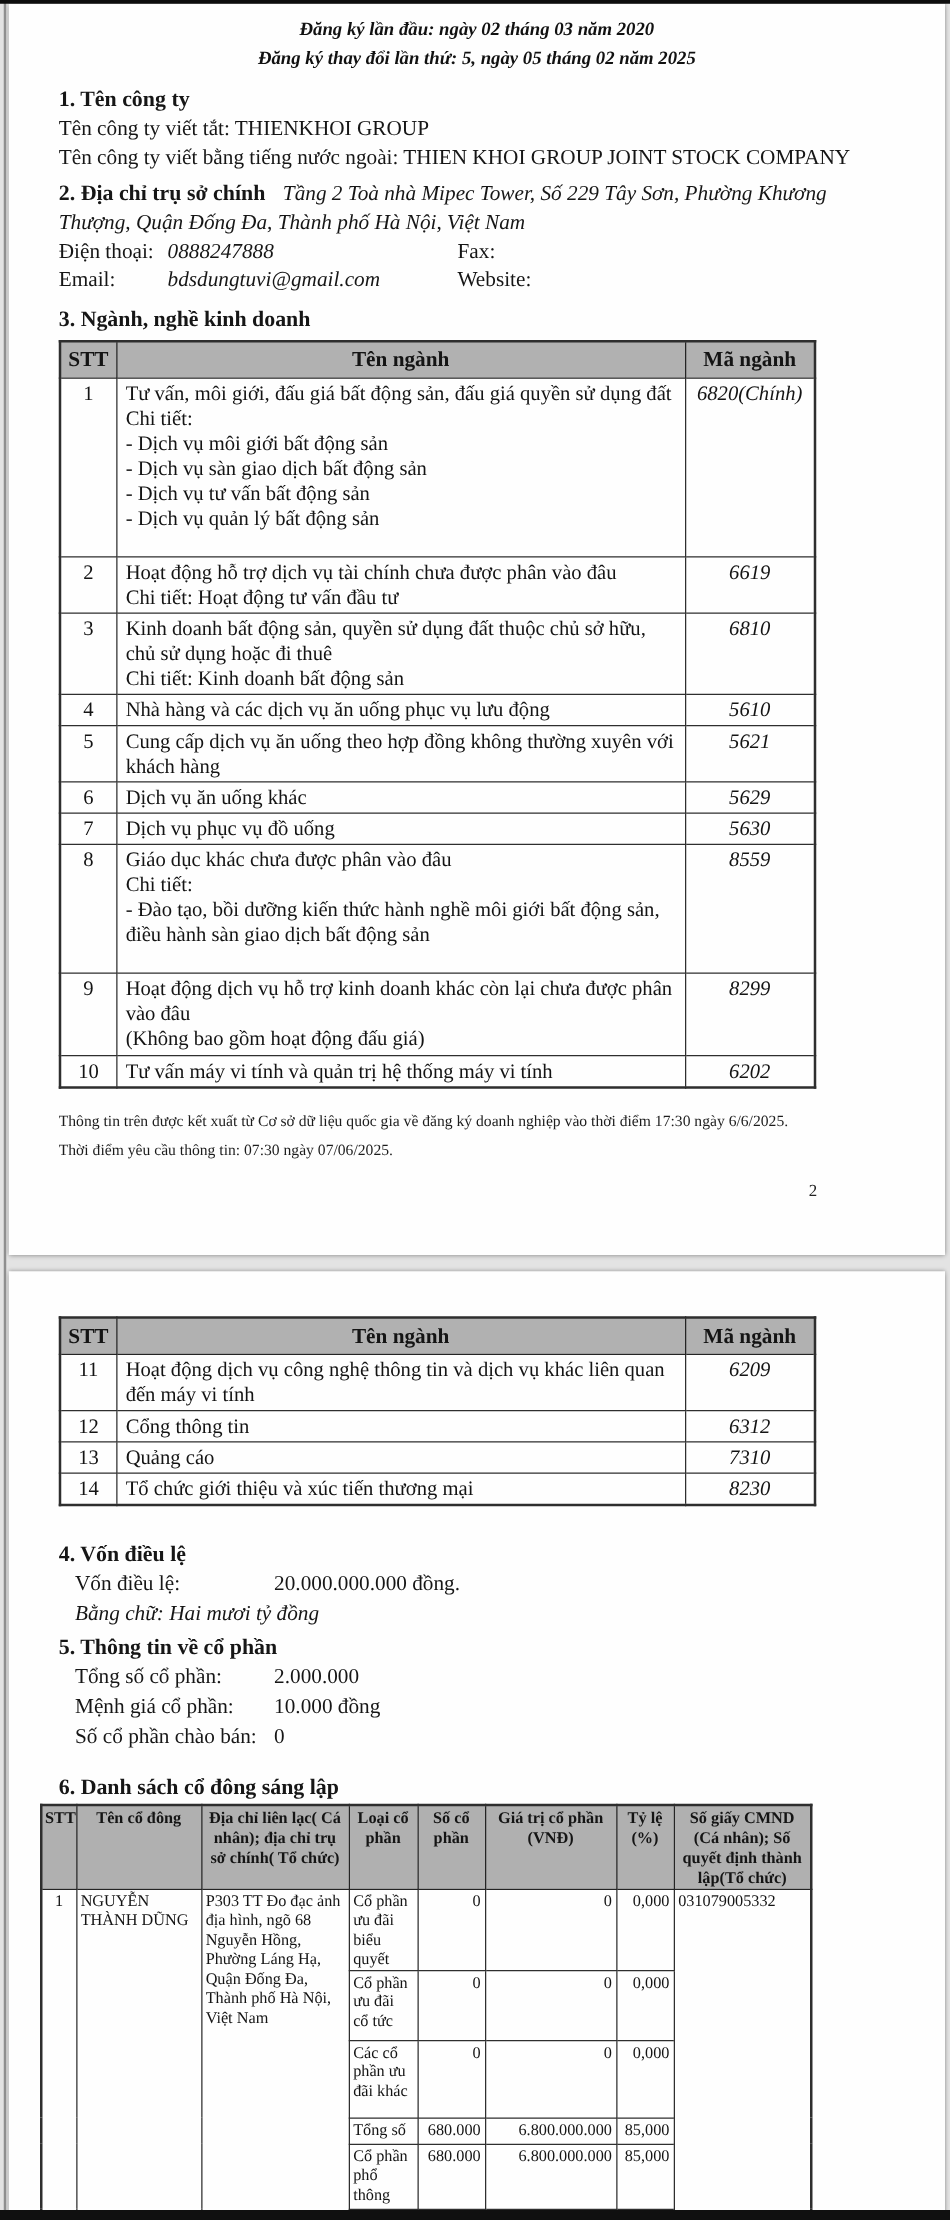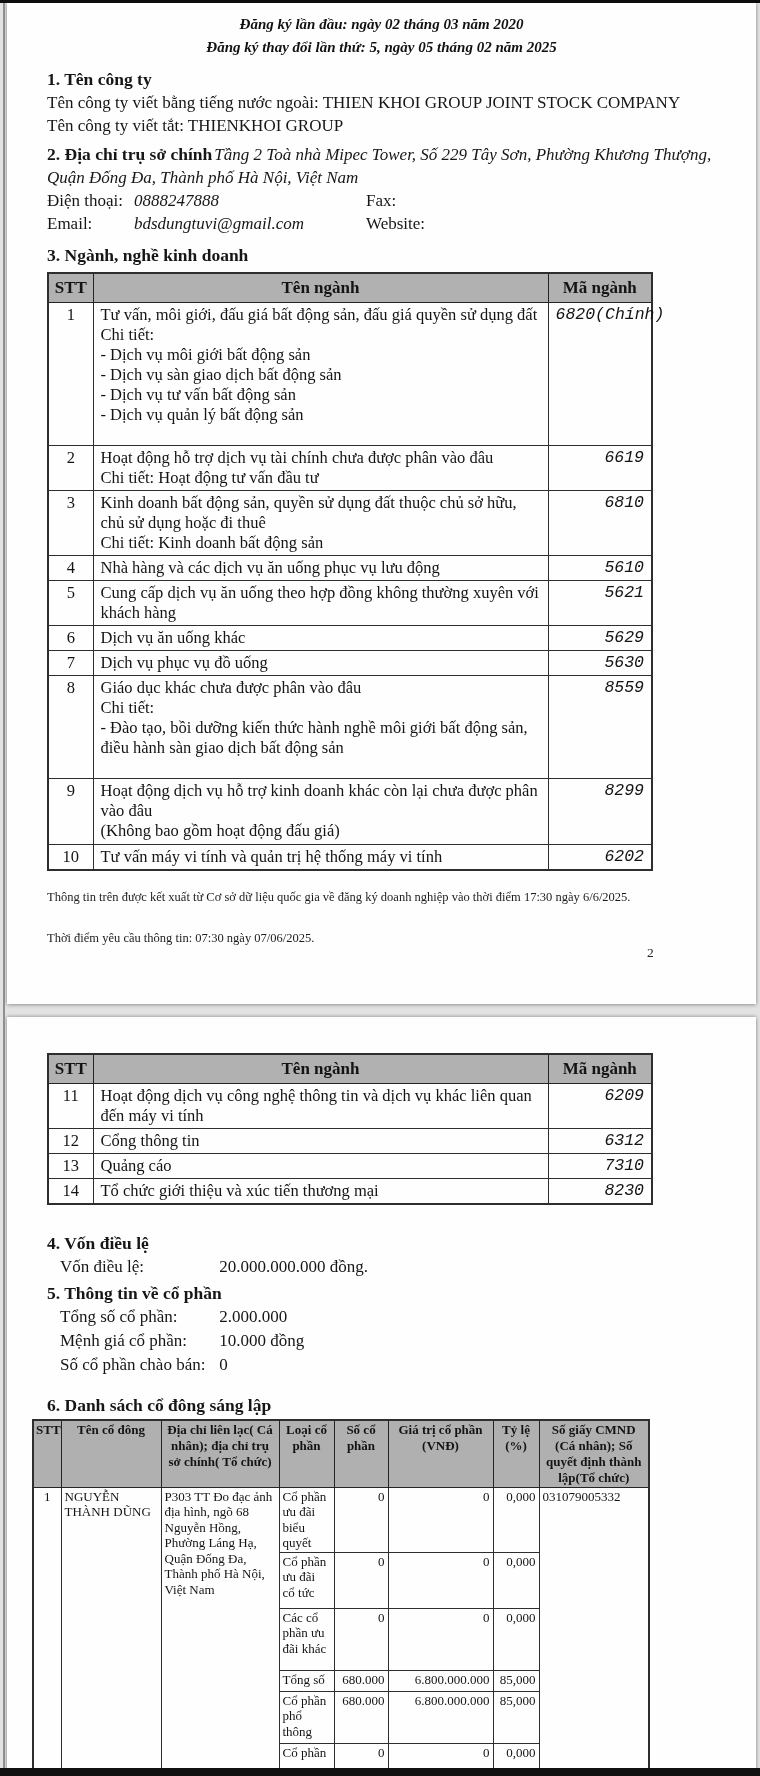--- a/index.html
+++ b/index.html
@@ -24,21 +24,21 @@
   }
   .page1 { height:1001px; padding:10px 40px 0 40px; }
   .page-gap { height:13px; }
   .page2 { height:759px; padding:36px 40px 0 40px; overflow:hidden; }
 
   .reg { text-align:center; font-weight:bold; font-style:italic; font-size:15px; line-height:23px; color:#111; }
   .sec-title { font-weight:bold; font-size:17.5px; line-height:24px; margin-top:8px; }
   .body-line { font-size:17px; line-height:23px; }
   .it { font-style:italic; }
   .addr-para { font-size:17px; line-height:23px; margin-top:6px; }
-  .addr-para b { font-size:17.5px; margin-right:2px; }
+  .addr-para b { font-size:17.5px; margin-right:14px; }
 
   .contact-line { position:relative; font-size:17px; line-height:23px; }
   .contact-line .lab { display:inline-block; }
   .contact-line .val { position:absolute; left:87px; font-style:italic; }
   .contact-line .right-lab { position:absolute; left:319px; }
 
   
   table.n-table {
     border-collapse:collapse; table-layout:fixed;
     width:604px; margin-top:5px;
@@ -46,28 +46,28 @@
     border:2px solid #2e2e2e;
   }
   table.n-table th {
     background:#b1b1b1; border:1px solid #242424;
     font-weight:bold; font-size:17px; height:29px; padding:2px 4px; text-align:center;
   }
   table.n-table td {
     border:1px solid #2e2e2e; vertical-align:top; padding:2px 7px;
   }
   table.n-table td.stt { text-align:center; padding:2px 1px; }
-  table.n-table td.ma { text-align:right; font-style:italic;font-family:Liberation Mono, monospace; }
+  table.n-table td.ma { text-align:center; font-style:italic; }
   .pre { white-space:pre-line; }
   tr.tall-1 td { height:143px; }
   tr.tall-8 td { height:103px; }
   tr.tall-9 td { height:66px; }
 
   .p1-footer { margin-top:18px; font-size:12.5px; line-height:16px; color:#1c1c1c; }
-  .p1-footer .f2 { margin-top:25px; }
+  .p1-footer .f2 { margin-top:7px; }
   .page-num { position:absolute; left:640px; top:942px; font-size:13.5px; color:#222; }
 
   
   .stat-line { position:relative; font-size:17px; line-height:24px; padding-left:13px; }
   .stat-line .lab { display:inline-block; width:155px; }
   .words-line { font-size:17px; line-height:24px; padding-left:13px; font-style:italic; }
 
   
   table.f-table {
     border-collapse:collapse; table-layout:fixed;
@@ -97,22 +97,22 @@
 <div class="top-strip"></div>
 <div class="left-line"></div>
 
 <div class="viewer">
 
   <div class="page page1">
     <div class="reg">Đăng ký lần đầu: ngày 02 tháng 03 năm 2020</div>
     <div class="reg">Đăng ký thay đổi lần thứ: 5, ngày 05 tháng 02 năm 2025</div>
 
     <div class="sec-title">1. Tên công ty</div>
+    <div class="body-line">Tên công ty viết tắt: THIENKHOI GROUP</div>
     <div class="body-line">Tên công ty viết bằng tiếng nước ngoài: THIEN KHOI GROUP JOINT STOCK COMPANY</div>
-    <div class="body-line">Tên công ty viết tắt: THIENKHOI GROUP</div>
 
     <p class="addr-para"><b>2. Địa chỉ trụ sở chính</b><span class="it">Tầng 2 Toà nhà Mipec Tower, Số 229 Tây Sơn, Phường Khương Thượng, Quận Đống Đa, Thành phố Hà Nội, Việt Nam</span></p>
 
     <div class="contact-line">
       <span class="lab">Điện thoại:</span>
       <span class="val">0888247888</span>
       <span class="right-lab">Fax:</span>
     </div>
     <div class="contact-line">
       <span class="lab">Email:</span>
@@ -245,20 +245,21 @@
           <td class="ma">8230</td>
         </tr>
       </tbody>
     </table>
 
     <div class="sec-title" style="margin-top:26px">4. Vốn điều lệ</div>
     <div class="stat-line">
       <span class="lab">Vốn điều lệ:</span>
       <span>20.000.000.000 đồng.</span>
     </div>
+    <div class="words-line">Bằng chữ: Hai mươi tỷ  đồng</div>
 
     <div class="sec-title" style="margin-top:2px">5. Thông tin về cổ phần</div>
     <div class="stat-line">
       <span class="lab">Tổng số cổ phần:</span>
       <span>2.000.000</span>
     </div>
     <div class="stat-line">
       <span class="lab">Mệnh giá cổ phần:</span>
       <span>10.000 đồng</span>
     </div>

